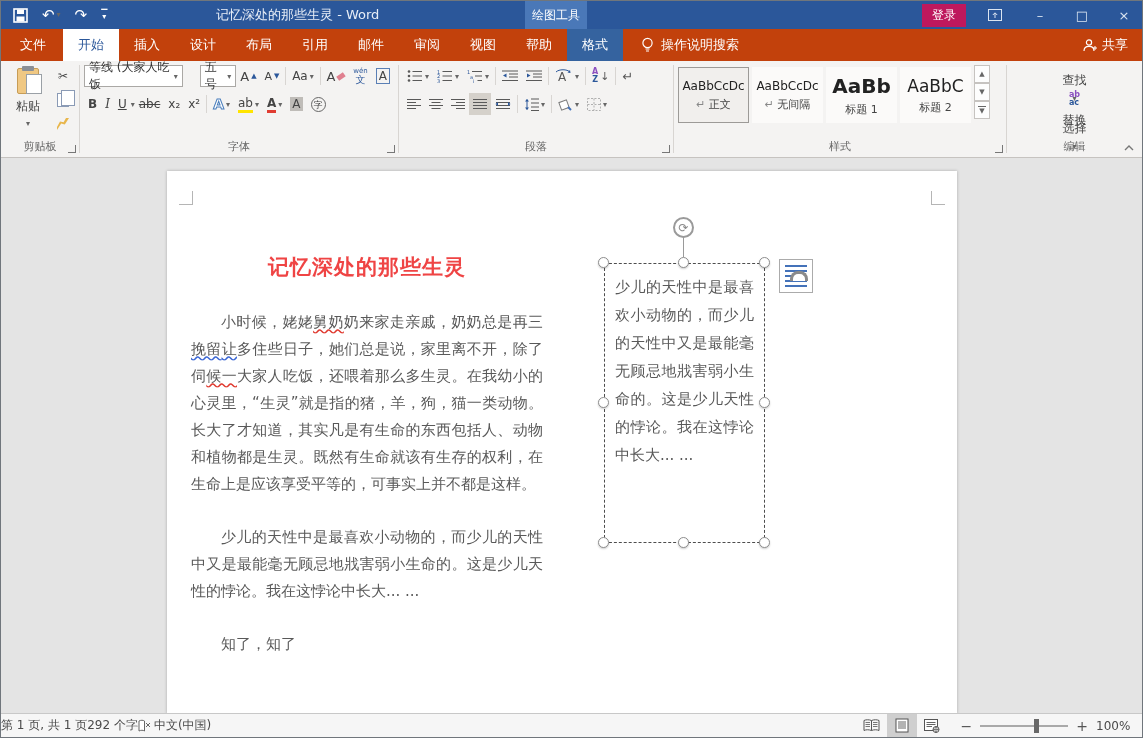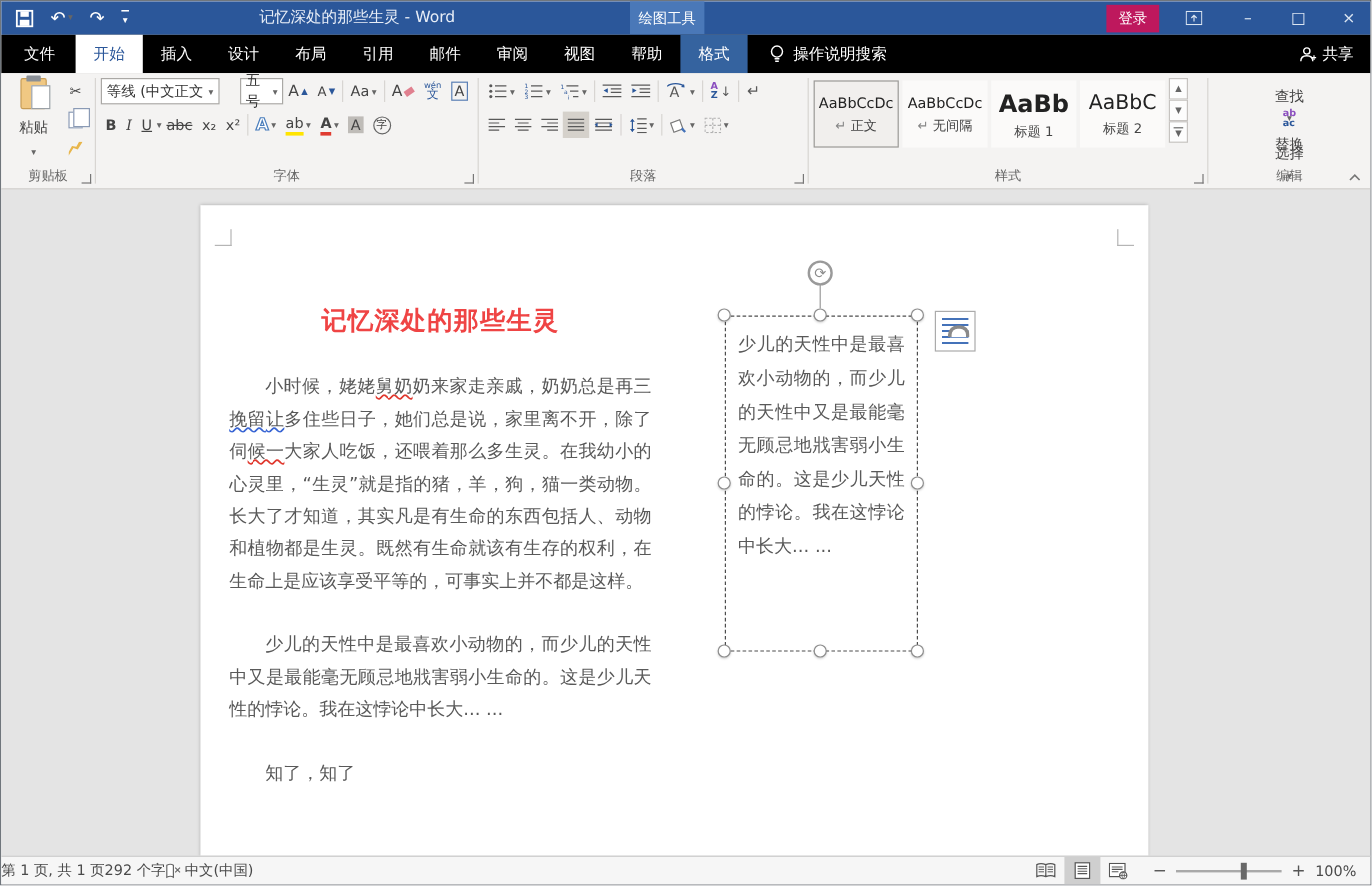--- a/index.html
+++ b/index.html
@@ -12,21 +12,21 @@
   .qat { position:absolute; left:12px; top:0; height:28px; display:flex; align-items:center; gap:14px; }
   .qat .qbtn { color:#fff; font-size:15px; line-height:1; cursor:default; display:flex; align-items:center; }
   .qat .caret { font-size:8px; margin-left:2px; }
   .tb-title { position:absolute; left:215px; top:0; height:28px; line-height:28px; font-size:13px; color:#e8eef7; }
   .ctx-head { position:absolute; left:524px; top:0; width:62px; height:28px; background:#4a78b8; color:#fff; font-size:12px; text-align:center; line-height:28px; }
   .tb-right { position:absolute; right:8px; top:0; height:28px; display:flex; align-items:center; gap:22px; }
   .signin { background:#be185d; color:#fff; font-size:12px; padding:3px 10px; }
   .winbtn { color:#dbe5f1; font-size:13px; width:20px; text-align:center; }
 
   
-  .tabs { position:relative; height:32px; background:#000000; display:flex; align-items:stretch; color:#fff; font-size:13px; }
+  .tabs { position:relative; height:32px; background:#c2410c; display:flex; align-items:stretch; color:#fff; font-size:13px; }
   .tab { padding:0 15px; display:flex; align-items:center; cursor:default; }
   .tab.first { margin-left:2px; padding:0 17px; }
   .tab.active { background:#fff; color:#2b579a; }
   .tab.ctx { background:#35639f; }
   .tellme { display:flex; align-items:center; gap:7px; margin-left:18px; color:#fff; }
   .share { position:absolute; right:14px; top:0; height:32px; display:flex; align-items:center; gap:5px; color:#fff; }
 
   
   .ribbon { position:relative; height:97px; background:#f4f3f2; border-bottom:1px solid #c6c3c0; display:flex; }
   .group { position:relative; display:flex; flex-direction:column; }
@@ -35,21 +35,21 @@
   .g-label { height:18px; font-size:11px; color:#666; text-align:center; line-height:16px; position:relative; }
   .launcher { position:absolute; right:3px; bottom:4px; width:8px; height:8px; border-right:1px solid #777; border-bottom:1px solid #777; }
   .rb { display:inline-flex; align-items:center; justify-content:center; height:22px; padding:0 3px; border:1px solid transparent; color:#444; font-size:12px; gap:2px; vertical-align:middle; }
   .rb.on { background:#d5d1cb; }
   .caret { font-size:8px; color:#666; }
   .vline { display:inline-block; width:1px; height:18px; background:#d8d5d2; margin:0 2px; vertical-align:middle; }
   svg.ic { display:block; }
   .row { display:flex; align-items:center; margin-bottom:2px; }
 
   
-  .paste-big { width:46px; height:66px; display:flex; flex-direction:column; align-items:center; justify-content:space-between; gap:4px; font-size:12px; }
+  .paste-big { width:46px; height:66px; display:flex; flex-direction:column; align-items:center; justify-content:center; gap:4px; font-size:12px; }
   .clipboard-ic { position:relative; width:22px; height:26px; background:#f0c883; border:1px solid #c79c55; border-radius:2px; }
   .clipboard-ic::before { content:""; position:absolute; left:4px; top:-3px; width:12px; height:5px; background:#8a8f96; border-radius:1px; }
   .clipboard-ic::after { content:""; position:absolute; right:-4px; top:5px; width:14px; height:18px; background:#fff; border:1px solid #9aa0a6; }
   .mini-col { display:flex; flex-direction:column; gap:2px; margin-left:2px; }
   .copy-ic { position:relative; width:12px; height:14px; border:1px solid #8a9ab5; background:#fff; }
   .copy-ic::after { content:""; position:absolute; left:3px; top:-4px; width:12px; height:14px; border:1px solid #8a9ab5; background:#fff; }
   .fp-ic { width:12px; height:12px; background:#e8b64c; clip-path:polygon(0 100%,35% 45%,65% 55%,100% 0,75% 0,55% 35%,25% 30%,0 75%); }
 
   
   .combo { display:flex; align-items:center; justify-content:space-between; background:#fff; border:1px solid #aaa8a5; height:22px; padding:0 4px; font-size:12px; color:#333; }
@@ -204,21 +204,21 @@
         </div>
       </div>
       <div class="g-label"><span>剪贴板</span><span class="launcher"></span></div>
     </div>
     <div class="gsep"></div>
 
     <div class="group" style="width:318px">
       <div class="g-body">
         <div class="row">
           <span class="combo" style="width:138px">
-              <span>等线 (中文正文</span>
+              <span>等线 (大家人吃饭</span>
               <span class="caret">▾</span>
             </span>
           <span class="combo" style="width:48px;margin-left:17px">
               <span>五号</span>
               <span class="caret">▾</span>
             </span>
           <span class="rb">
               <span style="font-size:13px">A</span>
               <span style="color:#2b579a;font-size:7px;vertical-align:top">▲</span>
             </span>

